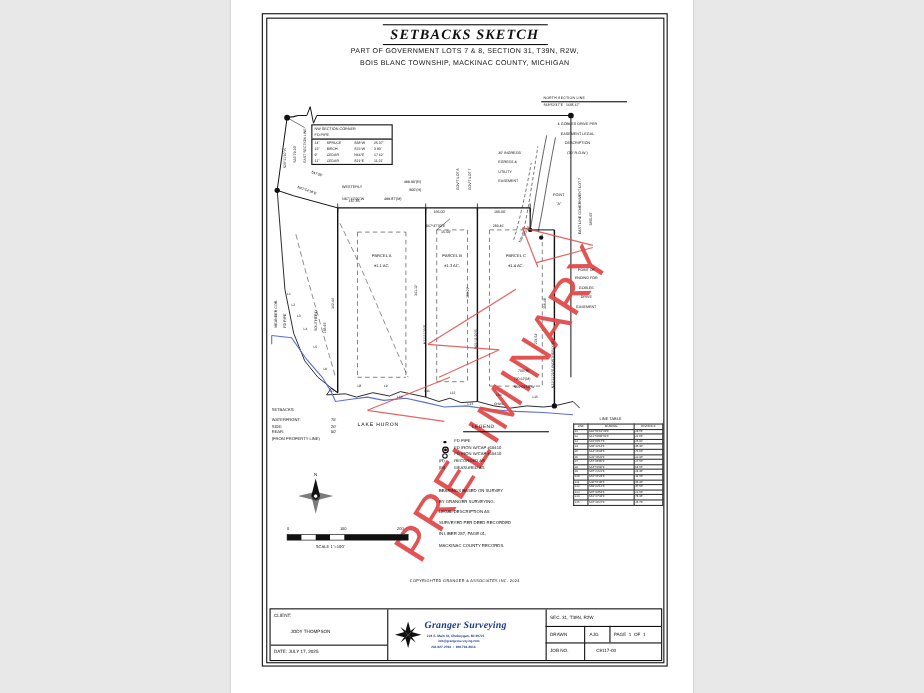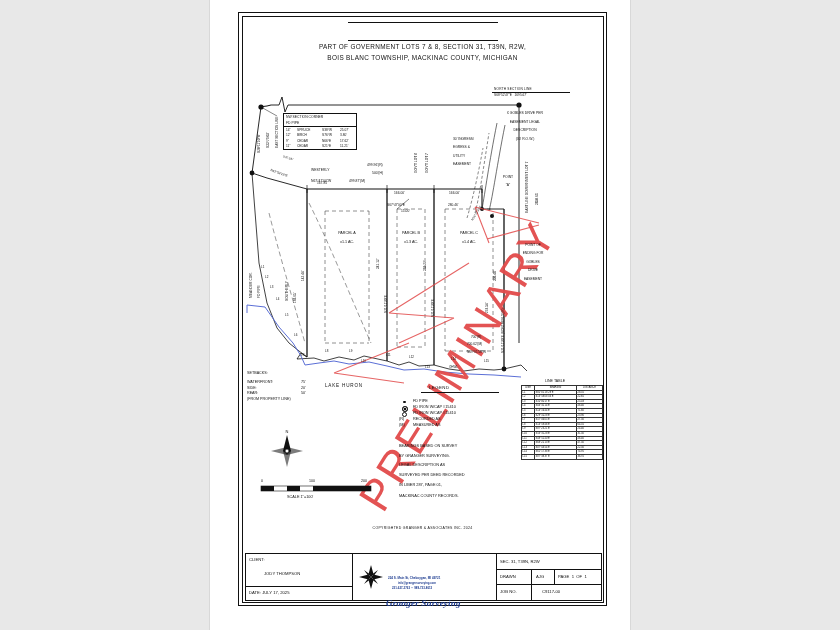--- a/index.html
+++ b/index.html
@@ -22,20 +22,21 @@
      font-size:44px;letter-spacing:3px;font-weight:500;
      transform:rotate(-58deg);transform-origin:0 0;white-space:nowrap;opacity:.95;}
 </style>
 </head>
 <body>
 
 <div class="page">
  <div class="sheet">
   <div class="inner"></div>
 
+  <div class="t title" style="left:0;top:10px;width:367px;text-align:center;font-size:13px;">SETBACKS SKETCH</div>
   <div class="ln" style="left:109px;top:9px;width:150px;height:0.7px;"></div>
   <div class="ln" style="left:109px;top:27px;width:150px;height:0.7px;"></div>
   <div class="t" style="left:0;top:30px;width:367px;text-align:center;font-size:6.4px;letter-spacing:.35px;">PART OF GOVERNMENT LOTS 7 &amp; 8, SECTION 31, T39N, R2W,</div>
   <div class="t" style="left:0;top:41px;width:367px;text-align:center;font-size:6.4px;letter-spacing:.35px;">BOIS BLANC TOWNSHIP, MACKINAC COUNTY, MICHIGAN</div>
 
   <div class="t" style="left:255px;top:74px;font-size:3.2px;letter-spacing:.2px;">NORTH SECTION LINE</div>
   <div class="t" style="left:255px;top:80px;font-size:3.2px;">S68°52'47"E   1695.67'</div>
   <div class="ln" style="left:253px;top:79px;width:78px;height:0.5px;"></div>
 
   <svg width="367" height="592">
@@ -428,21 +429,21 @@
         <path d="M0 -12 L2.6 -2.6 L0 0 L-2.6 -2.6 Z" fill="#111"></path>
         <path d="M0 12 L2.6 2.6 L0 0 L-2.6 2.6 Z" fill="#111"></path>
         <path d="M-12 0 L-2.6 2.6 L0 0 L-2.6 -2.6 Z" fill="#111"></path>
         <path d="M12 0 L2.6 2.6 L0 0 L2.6 -2.6 Z" fill="#111"></path>
         <path d="M-7 -7 L-1.6 -3 L-3 -1.6 Z" fill="#111"></path>
         <path d="M7 -7 L1.6 -3 L3 -1.6 Z" fill="#111"></path>
         <path d="M-7 7 L-1.6 3 L-3 1.6 Z" fill="#111"></path>
         <path d="M7 7 L1.6 3 L3 1.6 Z" fill="#111"></path>
       </g>
     </svg>
-    <div class="t" style="left:140px;top:9px;font-size:9px;font-family:'Liberation Serif',serif;font-style:italic;font-weight:bold;color:#1b3a8f;letter-spacing:.2px;margin-top:35px;">Granger Surveying</div>
+    <div class="t" style="left:140px;top:9px;font-size:9px;font-family:'Liberation Serif',serif;font-style:italic;font-weight:bold;color:#1b3a8f;letter-spacing:.2px;">Granger Surveying</div>
     <div class="t" style="left:142px;top:22px;font-size:3px;font-weight:bold;color:#1b3a8f;">224 S. Main St, Cheboygan, MI 49721</div>
     <div class="t" style="left:152px;top:27px;font-size:2.8px;font-weight:bold;color:#1b3a8f;">info@grangersurveying.com</div>
     <div class="t" style="left:146px;top:32px;font-size:2.9px;font-weight:bold;color:#1b3a8f;">231-627-2763  •  989-733-8613</div>
 
     <div class="t" style="left:254px;top:5px;font-size:4.2px;">SEC. 31, T39N, R2W</div>
     <div class="t" style="left:254px;top:20px;font-size:4.2px;">DRAWN</div>
     <div class="t" style="left:290px;top:20px;font-size:4.2px;">AJG</div>
     <div class="t" style="left:312px;top:20px;font-size:4.2px;">PAGE  1  OF  1</div>
     <div class="t" style="left:254px;top:35px;font-size:4.2px;">JOB NO.</div>
     <div class="t" style="left:296px;top:35px;font-size:4.2px;">C9117-00</div>

